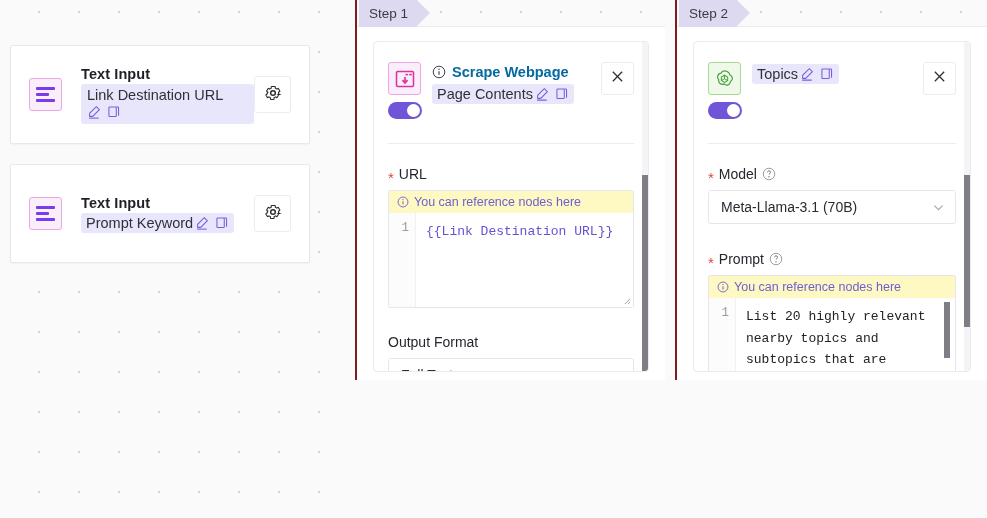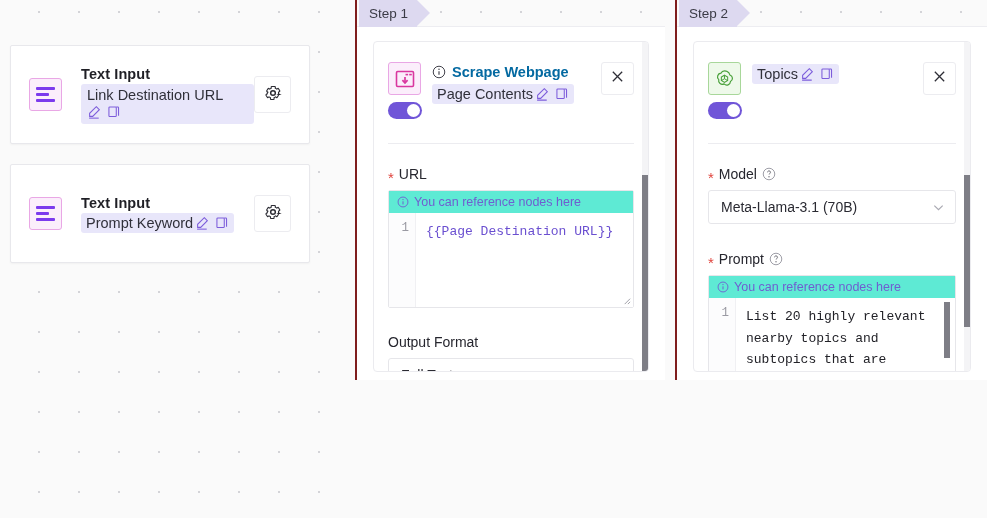--- a/index.html
+++ b/index.html
@@ -159,21 +159,21 @@
     font-size: 14px; color: #26262e; margin-bottom: 8px;
     display: flex; align-items: center; gap: 5px;
   }
   .req { color: #e0453e; font-size: 15px; line-height: 1; position: relative; top: 3px; }
   .q-ico { width: 14px; height: 14px; }
   .q-ico svg { display: block; }
 
   
   .code-wrap { border: 1px solid #e6e6ea; border-radius: 2px; background: #fff; }
   .ref-hint {
-    background: #5eead4; color: #6f5ed0; font-size: 12.5px;
+    background: #fef9c3; color: #6f5ed0; font-size: 12.5px;
     padding: 4px 8px; display: flex; align-items: center; gap: 5px;
   }
   .ref-hint svg { display: block; width: 12px; height: 12px; flex: 0 0 auto; }
   .code-area { display: flex; background: #fff; position: relative; }
   .gutter {
     width: 26px; flex: 0 0 auto; text-align: right; padding: 8px 6px 0 0;
     font-family: "Liberation Mono", monospace; font-size: 12.5px; color: #9a9aa3;
     background: #fcfcfd;
   }
   .code-body {
@@ -362,21 +362,21 @@
           <div class="ref-hint">
             <svg viewBox="0 0 16 16">
                 <circle cx="8" cy="8" r="6.6" fill="none" stroke="#6f5ed0" stroke-width="1.2"></circle>
                 <path d="M8 7.1v4.1" stroke="#6f5ed0" stroke-width="1.3"></path>
                 <circle cx="8" cy="4.8" r="0.85" fill="#6f5ed0"></circle>
               </svg>
             <span>You can reference nodes here</span>
           </div>
           <div class="code-area" style="height:94px;">
             <div class="gutter">1</div>
-            <div class="code-body purple">{{Page Destination URL}}</div>
+            <div class="code-body purple">{{Link Destination URL}}</div>
             <span class="resize-grip">
               <svg viewBox="0 0 10 10" width="9" height="9">
                   <path d="M9 3L3 9M9 6.5L6.5 9" stroke="#8b8b94" stroke-width="0.9"></path>
                 </svg>
             </span>
           </div>
         </div>
 
         <div class="field-label" style="margin-top:26px;">
           <span>Output Format</span>

